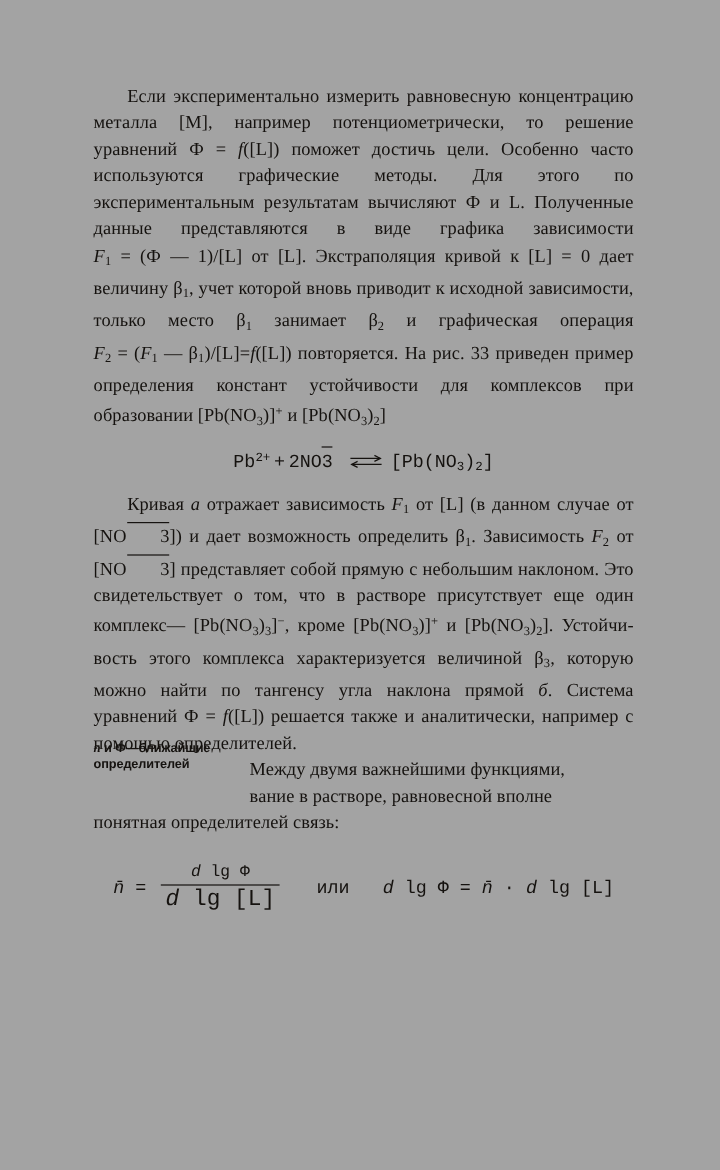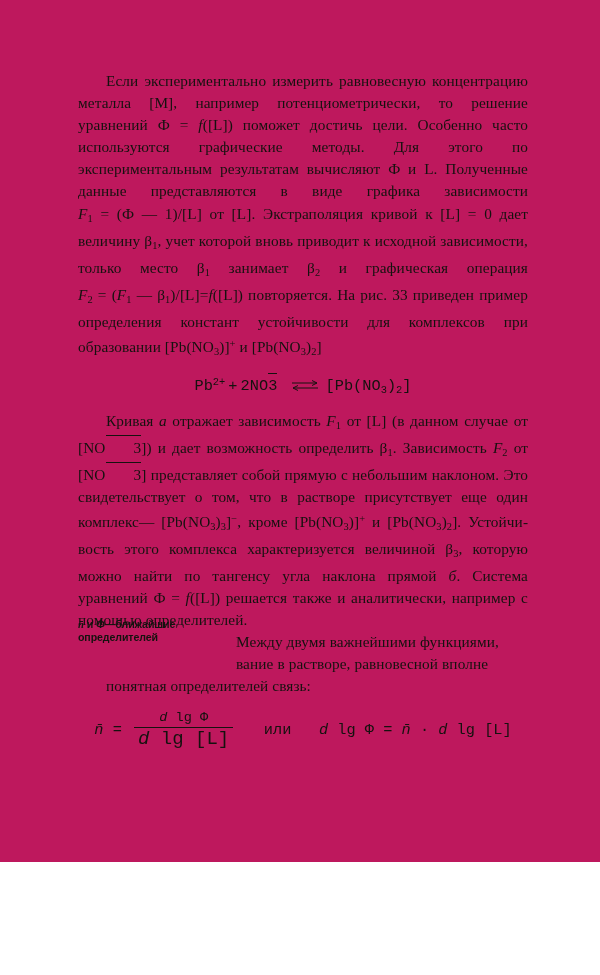--- a/index.html
+++ b/index.html
@@ -10,22 +10,22 @@
   body {
     width: 600px;
     height: 975px;
     overflow: hidden;
     font-family: "Liberation Serif", serif;
     color: #15120f;
   }
   .page {
     position: relative;
     width: 600px;
-    height: 862px;
-    background: #be185d;
+    height: 975px;
+    background: #a3a3a3;
   }
   .textblock {
     position: absolute;
     left: 78px;
     top: 70px;
     width: 450px;
   }
   p.para {
     margin: 0 0 0 0;
     font-size: 15.3px;
@@ -62,21 +62,21 @@
     left: 0;
     right: 0;
     top: -0.10em;
     border-top: 1px solid #15120f;
   }
   .frac {
     display: inline-block;
     vertical-align: middle;
     text-align: center;
     line-height: 1.15;
-    margin: 0 3px;
+    margin: 10px 3px;
   }
   .frac .num {
     display: block;
     border-bottom: 1px solid #15120f;
     padding: 0 4px 1px 4px;
     font-size: 13.6px;
   }
   .frac .den {
     display: block;
     padding: 1px 4px 0 4px;
@@ -139,21 +139,21 @@
           <line x1="3" y1="8" x2="28" y2="8" stroke="#15120f" stroke-width="1"></line>
           <polyline points="8,5.5 3,8 8,10.5" fill="none" stroke="#15120f" stroke-width="1"></polyline>
         </svg>
       </span>[Pb(NO<sub>3</sub>)<sub>2</sub>]
     </div>
 
     <p class="para">
       Кривая <i>а</i> отражает зависимость <i>F</i><sub>1</sub> от [L] (в дан­ном случае от [NO<span class="ovl">3</span>]) и дает возможность определить β<sub>1</sub>. Зависимость <i>F</i><sub>2</sub> от [NO<span class="ovl">3</span>] представляет собой пря­мую с небольшим наклоном. Это свидетельствует о том, что в растворе присутствует еще один комплекс— [Pb(NO<sub>3</sub>)<sub>3</sub>]<sup>−</sup>, кроме [Pb(NO<sub>3</sub>)]<sup>+</sup> и [Pb(NO<sub>3</sub>)<sub>2</sub>]. Устойчи­вость этого комплекса характеризуется величиной β<sub>3</sub>, которую можно найти по тангенсу угла наклона прямой <i>б</i>. Система уравнений Ф&nbsp;=&nbsp;<i>f</i>([L]) решается также и аналитически, например с помощью определителей.
     </p>
 
-    <div class="wrapblock" style="margin-top:0;margin-left:28px;">
+    <div class="wrapblock" style="margin-top:0;">
       <span class="l1">Между двумя важнейшими функциями,</span>
       <span class="l2">вание в растворе, равновесной вполне</span>
       <span class="l3">понятная определителей связь:</span>
     </div>
 
     <div class="eqline big">
       <span class="it">n̄</span>&nbsp;=
       <span class="frac">
         <span class="num"><i>d</i> lg Ф</span>
         <span class="den"><i>d</i> lg [L]</span>

